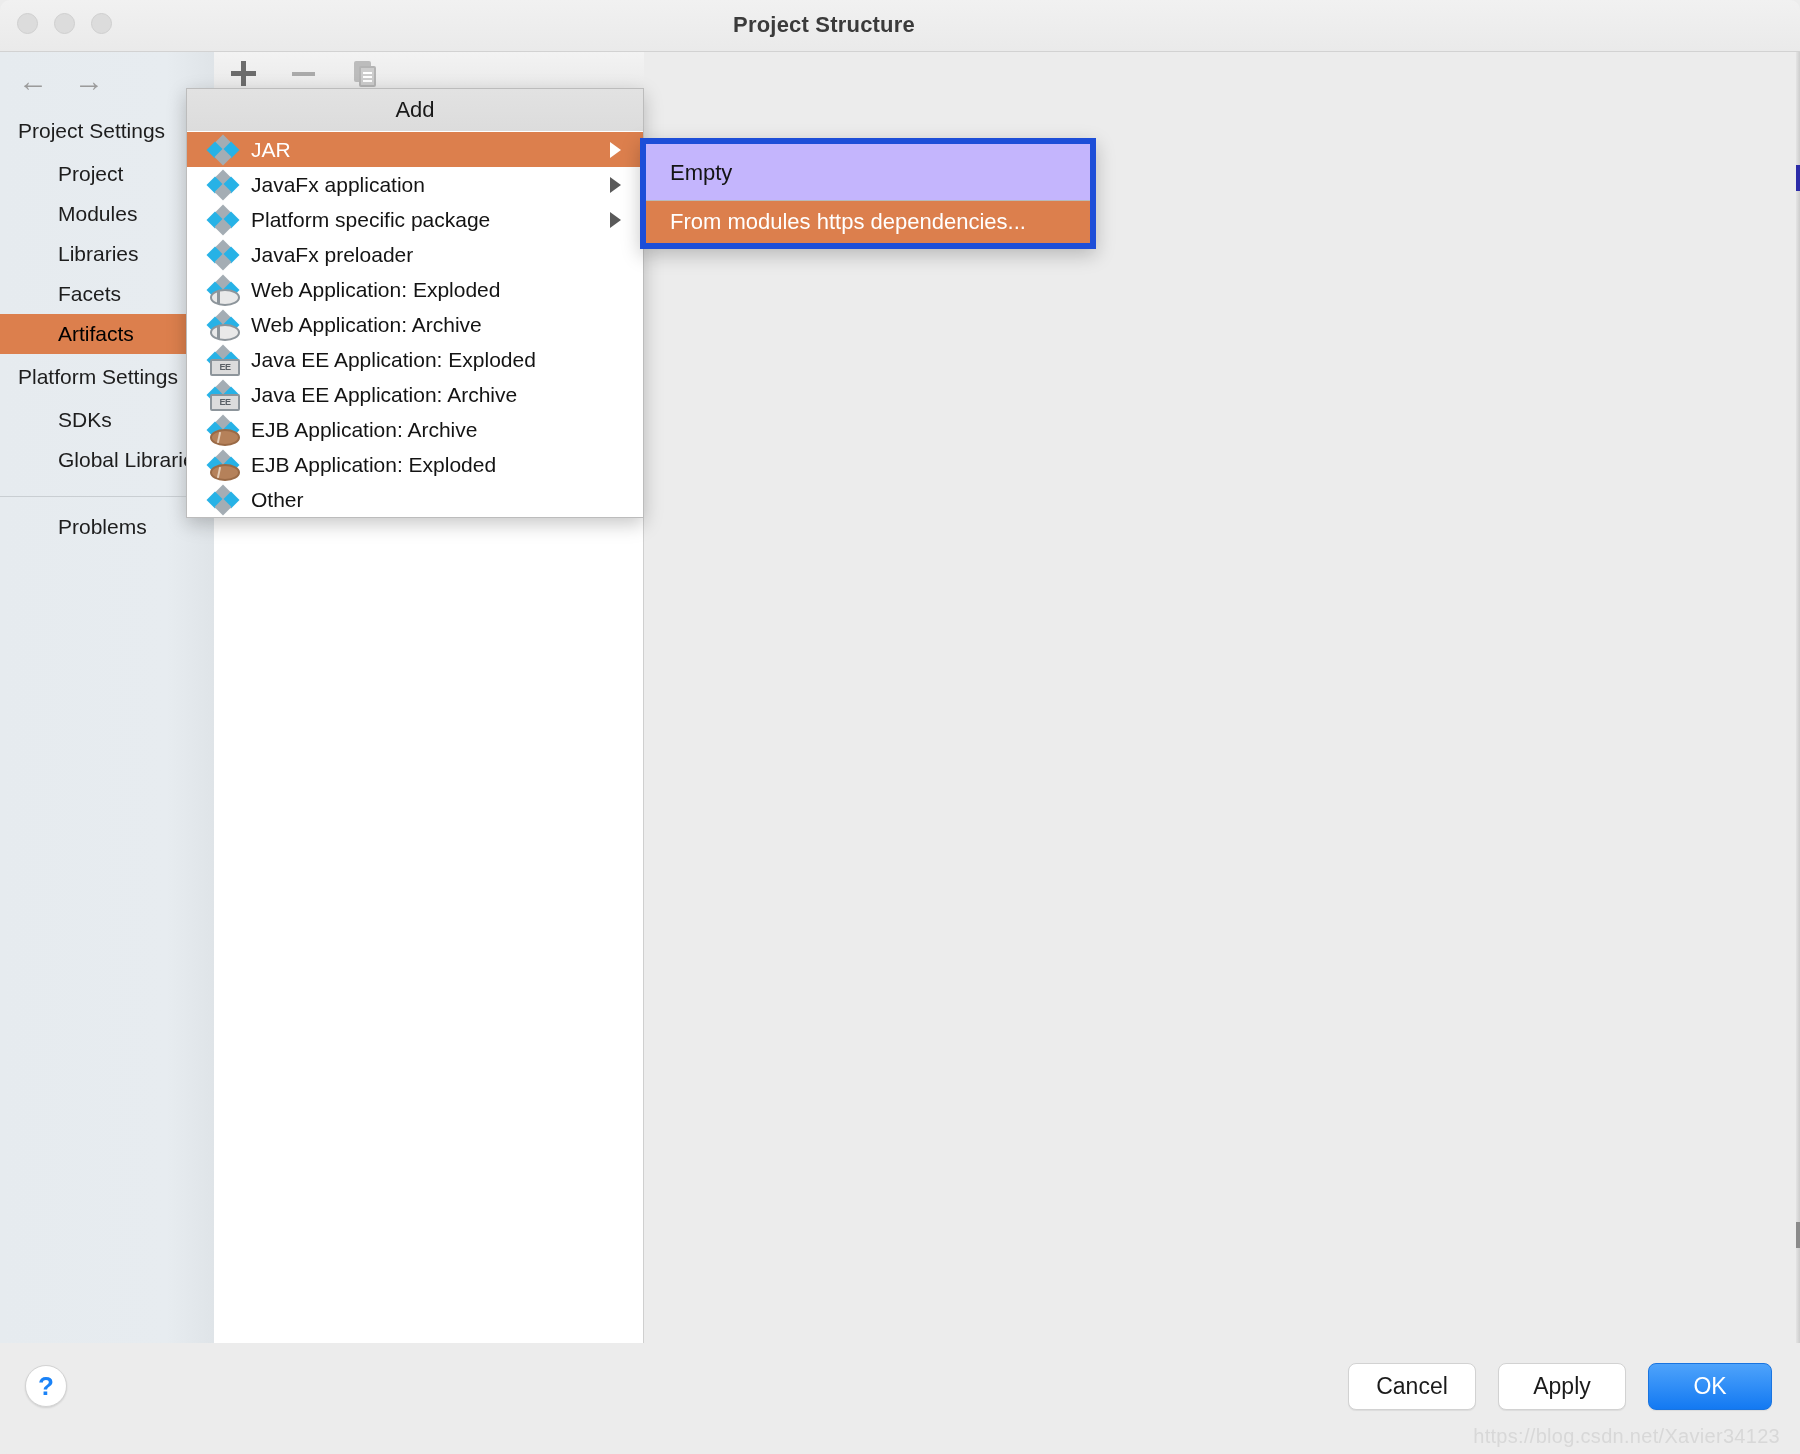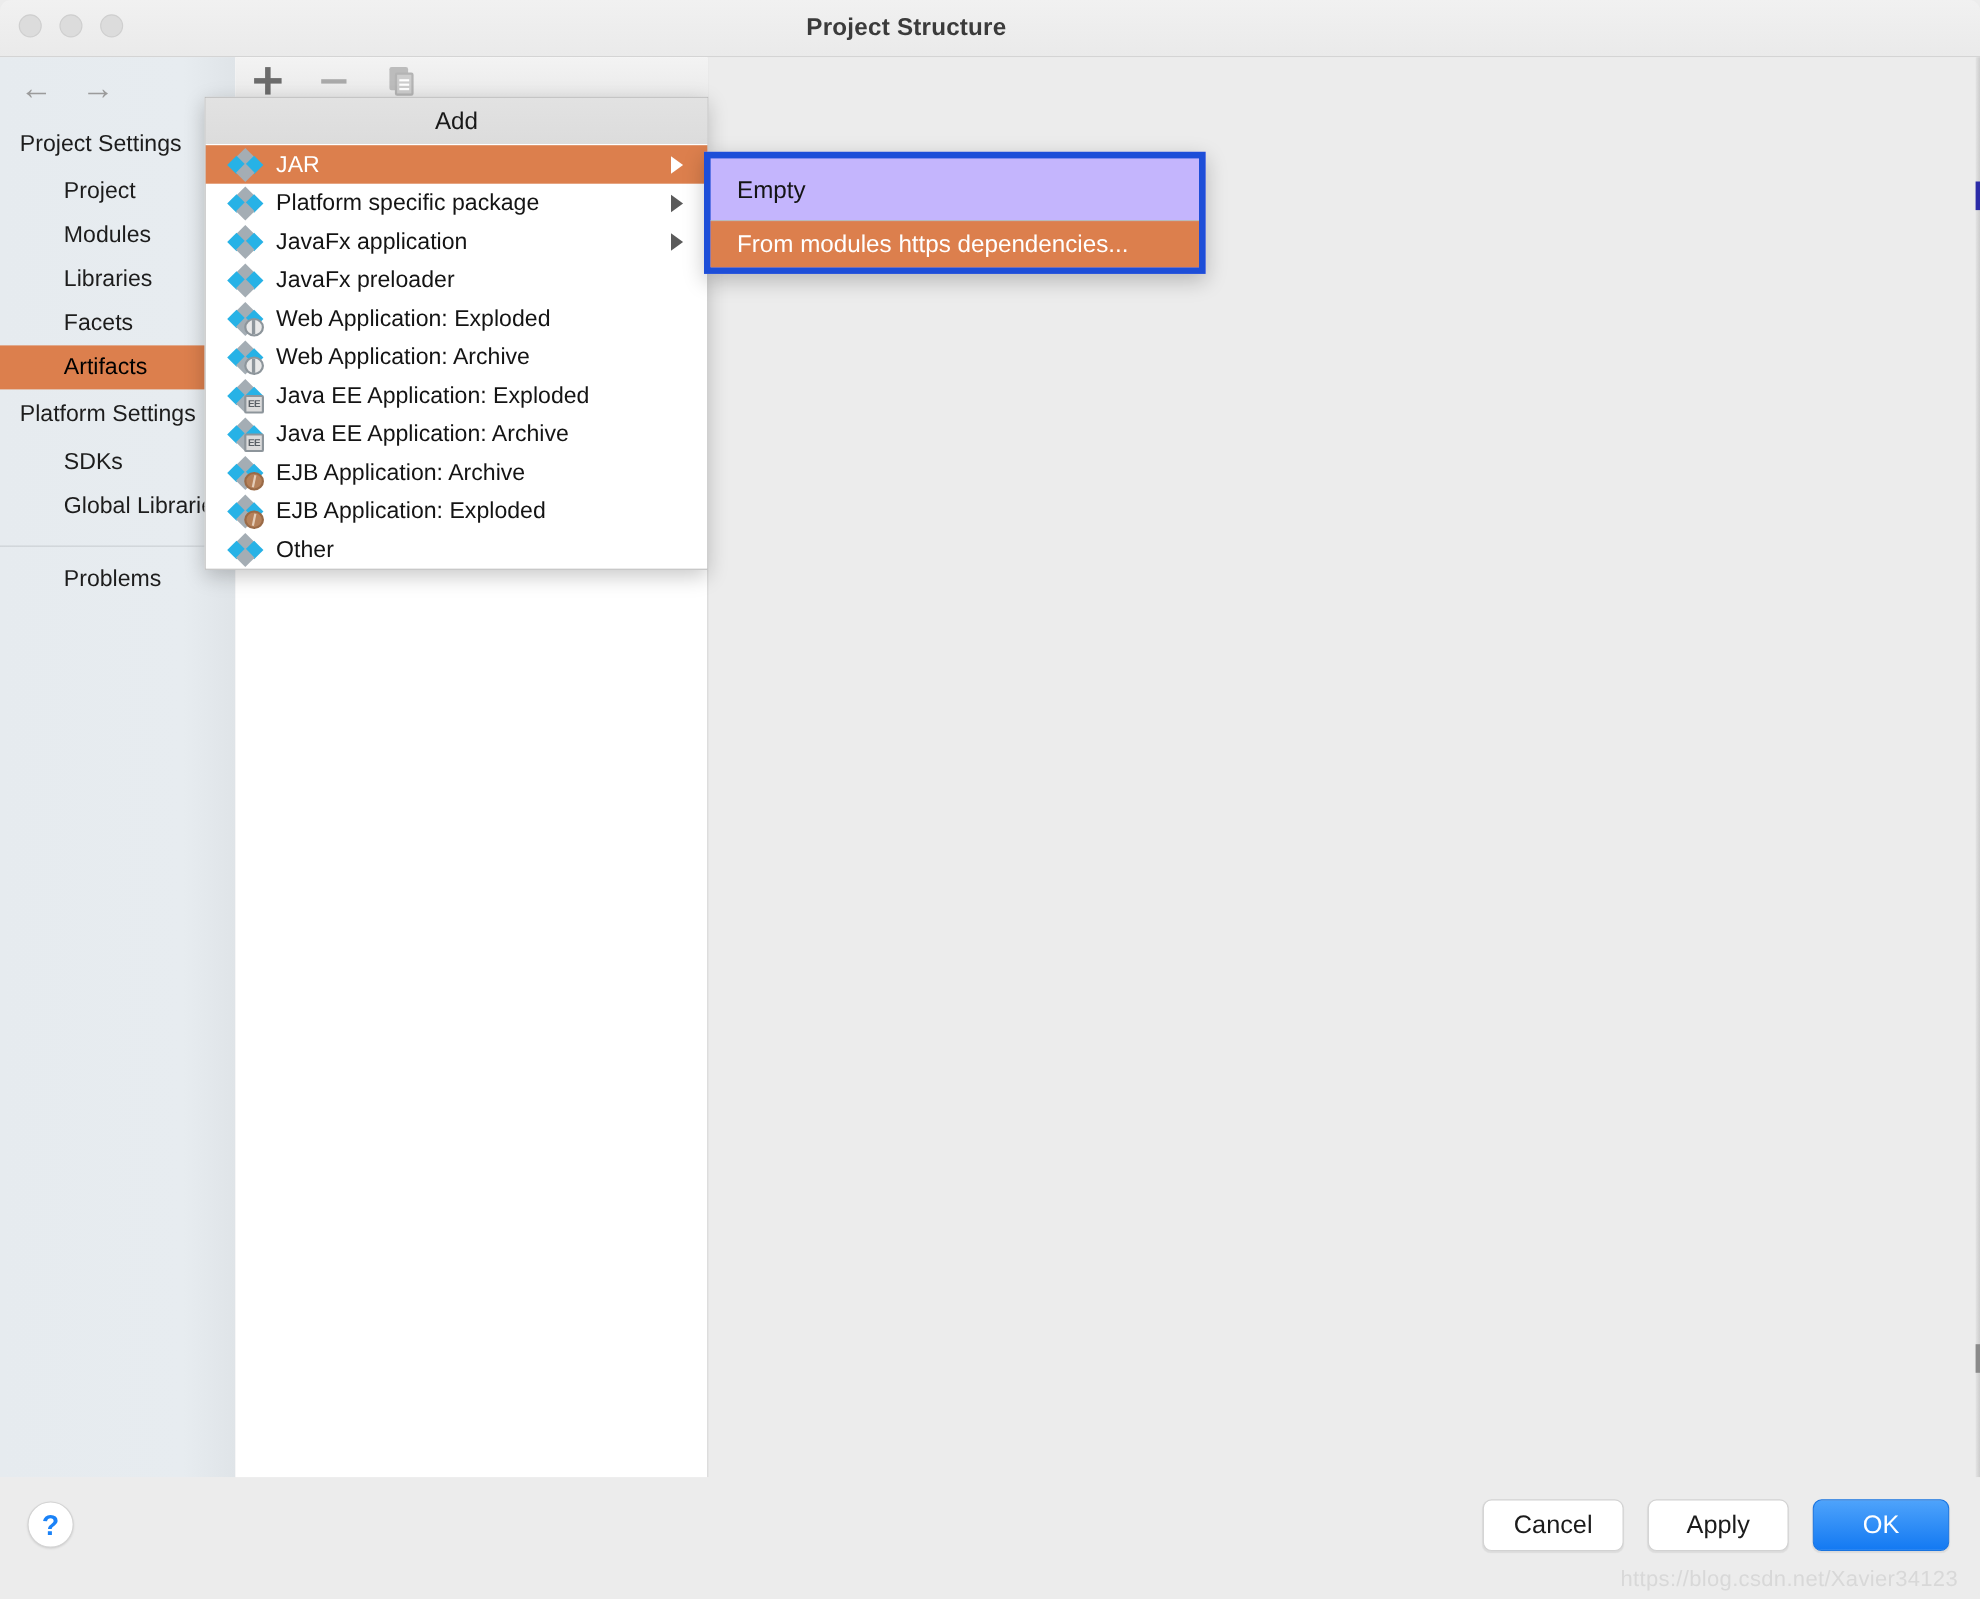--- a/index.html
+++ b/index.html
@@ -309,21 +309,21 @@
   .dia .bot   { left: 8px;  top: 14px;  background: #a4adb4; }
   .dia.alt .left  { background: #27b2e6; }
   .dia.alt .right { background: #27b2e6; }
   .dia.alt .top   { background: #a4adb4; }
   .dia.alt .bot   { background: #a4adb4; }
 
   
   .dia .badge {
     position: absolute;
     right: -3px; bottom: -3px;
-    width: 18px; height: 17px;
+    width: 30px; height: 17px;
     transform: none;
   }
   .badge.globe {
     border-radius: 50%;
     background: #e9e9e9;
     border: 2px solid #8d959b;
   }
   .badge.globe::after {
     content: "";
     position: absolute;
@@ -452,38 +452,38 @@
         <span class="top"></span>
           <span class="left"></span>
           <span class="right"></span>
           <span class="bot"></span>
       </span>
       <span class="label">JAR</span>
       <span class="submenu-arrow"></span>
     </div>
 
     <div class="menu-item">
+      <span class="dia alt">
+        <span class="top"></span>
+          <span class="left"></span>
+          <span class="right"></span>
+          <span class="bot"></span>
+      </span>
+      <span class="label">JavaFx application</span>
+      <span class="submenu-arrow"></span>
+    </div>
+
+    <div class="menu-item">
       <span class="dia">
         <span class="top"></span>
           <span class="left"></span>
           <span class="right"></span>
           <span class="bot"></span>
       </span>
       <span class="label">Platform specific package</span>
-      <span class="submenu-arrow"></span>
-    </div>
-
-    <div class="menu-item">
-      <span class="dia alt">
-        <span class="top"></span>
-          <span class="left"></span>
-          <span class="right"></span>
-          <span class="bot"></span>
-      </span>
-      <span class="label">JavaFx application</span>
       <span class="submenu-arrow"></span>
     </div>
 
     <div class="menu-item">
       <span class="dia">
         <span class="top"></span>
           <span class="left"></span>
           <span class="right"></span>
           <span class="bot"></span>
       </span>

